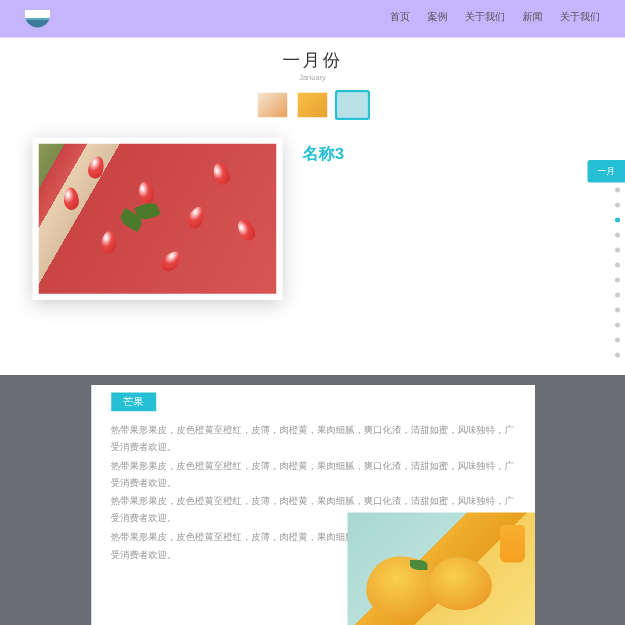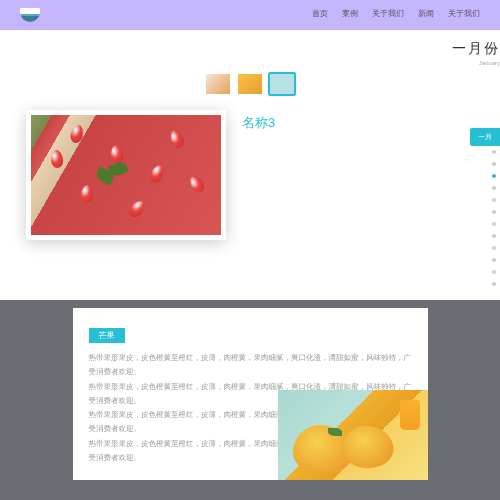--- a/index.html
+++ b/index.html
@@ -2,21 +2,21 @@
 <html><head>
 <meta charset="utf-8">
 <style>
 *{margin:0;padding:0;box-sizing:border-box}
 body{font-family:"Microsoft YaHei",sans-serif;font-size:9px;color:#666;background:#fff;width:500px;position:relative;overflow:hidden}
 .page{position:relative;height:500px}
 .header{display:flex;justify-content:space-between;padding:8px 20px;background:#c4b5fd}
 .logo{width:20px;height:14px;background:linear-gradient(180deg,#fff 45%,#5ba8c5 45%,#5ba8c5 60%,#3d7a9a 60%);border-radius:0 0 20px 20px}
 .nav{display:flex;gap:14px;font-size:8px;color:#555}
 .nav span{cursor:pointer}
-.title-section{text-align:right;margin:10px 0 6px}
+.title-section{text-align:center;margin:10px 0 6px}
 .title-section h2{font-size:14px;color:#333;font-weight:400;letter-spacing:2px}
 .title-section .sub{font-size:6px;color:#aaa;margin-top:2px}
 .thumbs{display:flex;justify-content:center;gap:4px;margin-bottom:14px}
 .thumb{width:28px;height:24px;border:2px solid transparent;border-radius:2px;overflow:hidden}
 .thumb.active{border-color:#26bfd4}
 .thumb-inner{width:100%;height:100%}
 .t1{background:linear-gradient(135deg,#f5e6d3,#e8a05a)}
 .t2{background:linear-gradient(135deg,#f9c046,#e8a030)}
 .t3{background:#b8e0e5}
 .content{display:flex;gap:16px;padding:0 26px;margin-bottom:20px}
@@ -28,29 +28,29 @@
 .p3{top:50px;left:120px;transform:rotate(25deg)}
 .p4{top:15px;left:140px;transform:rotate(-20deg)}
 .p5{top:70px;left:50px;transform:rotate(5deg)}
 .p6{top:60px;left:160px;transform:rotate(-30deg)}
 .p7{top:85px;left:100px;transform:rotate(40deg)}
 .p8{top:35px;left:20px;transform:rotate(-5deg)}
 .leaf{position:absolute;width:18px;height:12px;background:#4a7a2a;border-radius:0 50% 0 50%}
 .l1{top:55px;left:65px;transform:rotate(30deg)}
 .l2{top:48px;left:78px;transform:rotate(-20deg)}
 .detail{flex:1;padding-top:4px}
-.detail h3{font-size:13px;color:#26bfd4;font-weight:400;margin-bottom:10px}
+.detail h3{font-size:13px;color:#26bfd4;font-weight:700;margin-bottom:10px}
 .detail p{font-size:7.5px;color:#999;line-height:1.7;margin-bottom:2px}
 .learn-btn{display:inline-block;margin-top:12px;padding:5px 14px;background:linear-gradient(90deg,#26bfd4,#7acc4a);color:#fff;font-size:8px;border:none;cursor:pointer}
 .side-tab{position:absolute;right:0;top:128px;width:30px;height:18px;background:#26bfd4;color:#fff;font-size:7px;display:flex;align-items:center;justify-content:center;border-radius:2px 0 0 2px}
 .side-dots{position:absolute;right:4px;top:150px;display:flex;flex-direction:column;gap:8px}
 .dot{width:4px;height:4px;border-radius:50%;background:#ccc}
 .dot:nth-child(3){background:#26bfd4}
 .modal-overlay{position:absolute;top:300px;left:0;right:0;bottom:0;background:rgba(80,85,90,0.85);display:flex;align-items:flex-start;justify-content:center}
-.modal{background:#fff;width:355px;padding:20px 16px;margin-top:8px;position:relative;height:172px;overflow:hidden}
+.modal{background:#fff;width:355px;padding:6px 16px;margin-top:8px;position:relative;height:192px;overflow:hidden}
 .modal-title{display:inline-block;font-size:8px;color:#fff;background:#26bfd4;padding:2px 10px;margin-bottom:8px}
 .modal-text p{font-size:7.5px;color:#999;line-height:1.9}
 .modal-img{position:absolute;right:0;bottom:0;width:150px;height:90px;background:linear-gradient(135deg,#a8d8d0 0%,#b8e0d8 40%,#f0b030 40%,#e8a020 60%,#f5d060 60%,#f8e080 100%);overflow:hidden}
 .mango{position:absolute;width:60px;height:50px;background:radial-gradient(ellipse at 40% 35%,#f8d050,#e89020);border-radius:45% 55% 50% 50%/55% 55% 45% 45%}
 .m1{bottom:5px;left:15px}
 .m2{bottom:8px;left:60px;transform:scale(0.85)}
 .glass{position:absolute;right:8px;top:10px;width:20px;height:30px;background:linear-gradient(180deg,#f8b030,#f5a020);border-radius:3px 3px 5px 5px}
 .m-leaf{position:absolute;width:14px;height:8px;background:#4a8a3a;border-radius:0 50% 0 50%;top:38px;left:50px}
 </style>
 </head>

